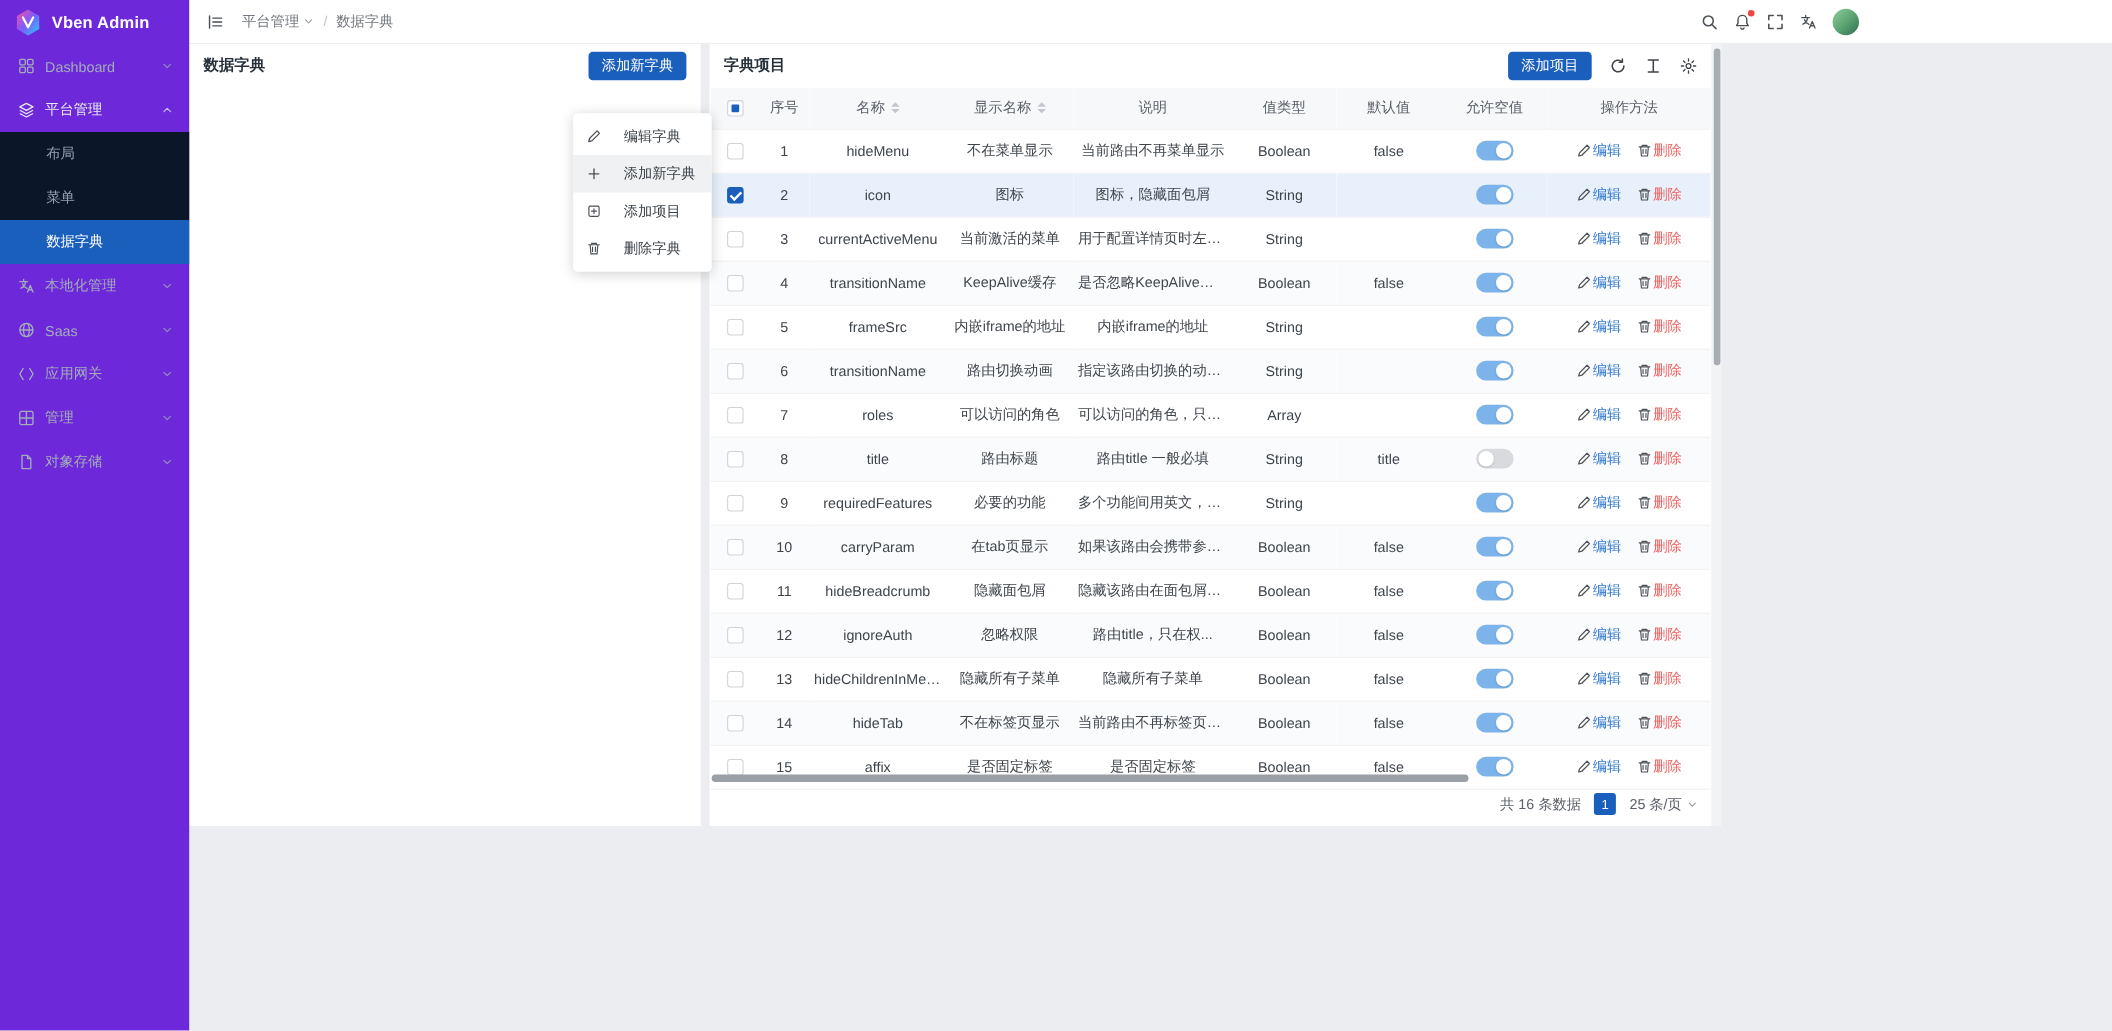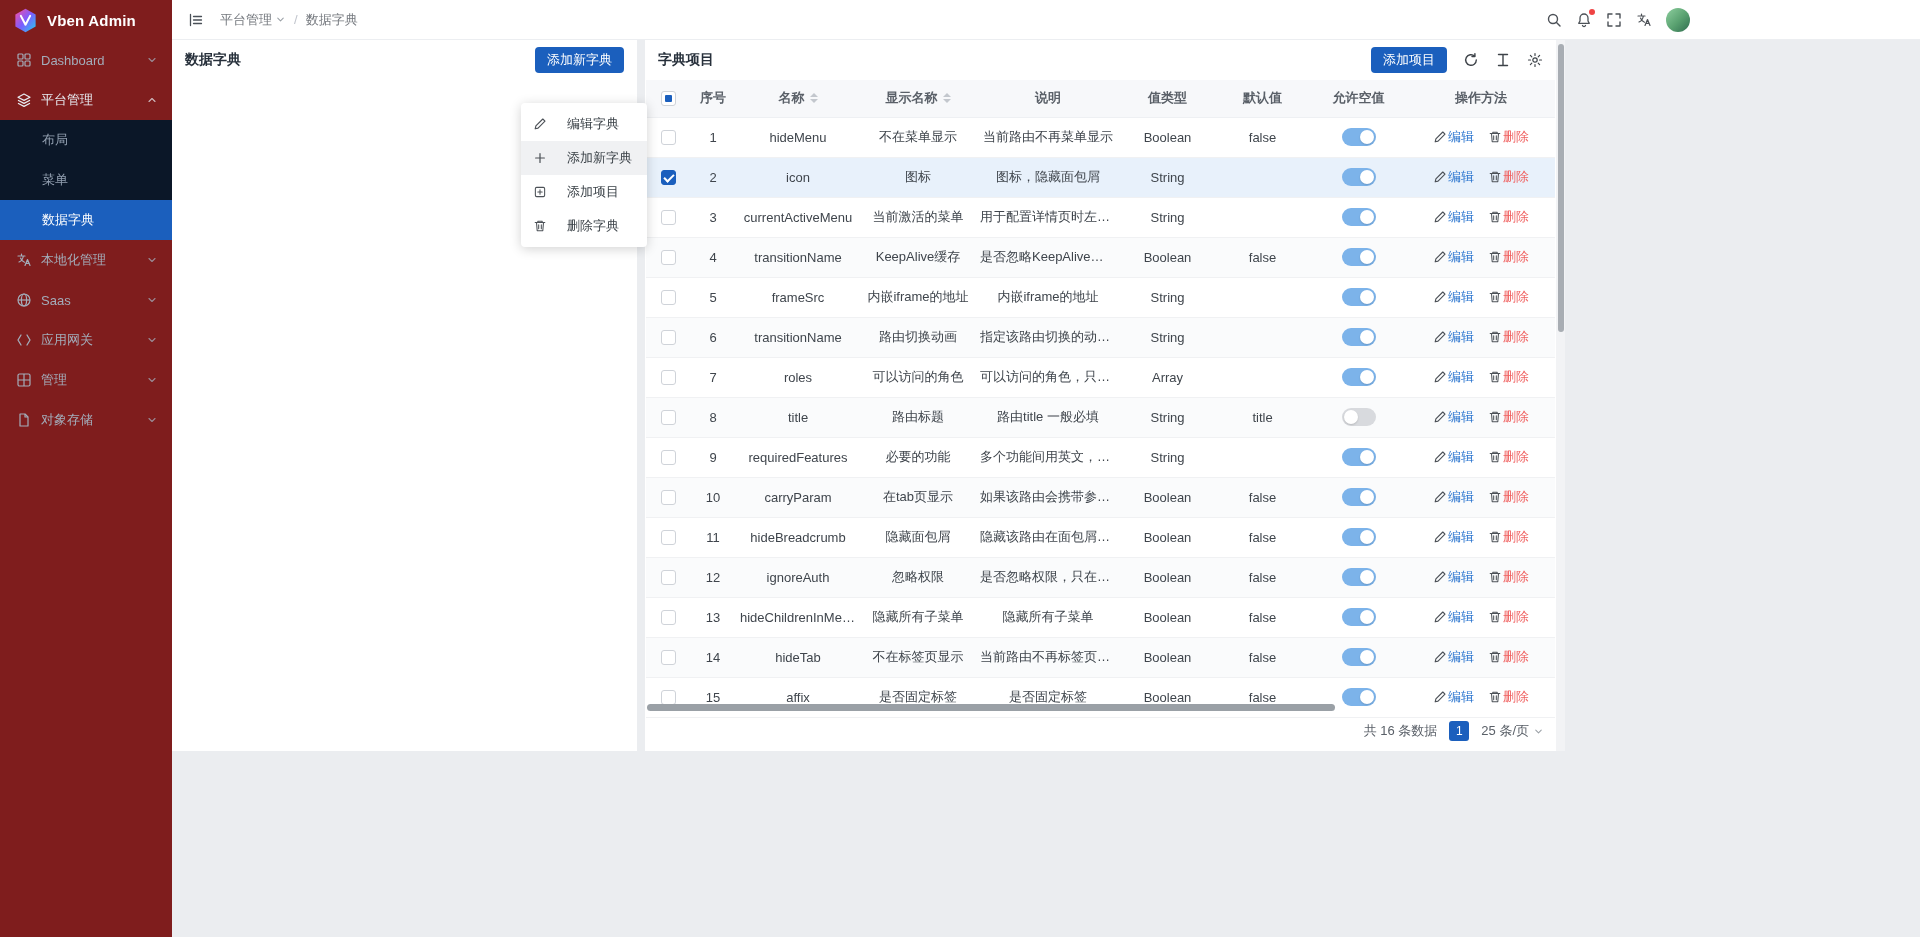--- a/index.html
+++ b/index.html
@@ -1,21 +1,21 @@
 <!DOCTYPE html>
 <html><head>
 <meta charset="utf-8">
 <style>
   *{margin:0;padding:0;box-sizing:border-box}
   html,body{background:#ebedf0}
   body{font-family:"Liberation Sans","DejaVu Sans",sans-serif}
   .page{position:relative;width:1920px;height:937px;background:#ebedf0;overflow:hidden;font-size:13px;color:#333}
 
   
-  .sidebar{position:absolute;left:0;top:0;width:172px;height:100%;background:#7f1d1d;z-index:10}
+  .sidebar{position:absolute;left:0;top:0;width:172px;height:100%;background:#6d28d9;z-index:10}
   .logo{display:flex;align-items:center;gap:8px;height:40px;padding:0 12px;cursor:pointer}
   .logo svg{width:27px;height:27px;flex:none}
   .logo-text{color:#fff;font-size:15px;font-weight:700;letter-spacing:.2px;white-space:nowrap}
   .menu-item{display:flex;align-items:center;height:40px;padding:0 14px 0 16px;color:#a3adba;font-size:13px;cursor:pointer;white-space:nowrap}
   .menu-item .mi-icon{width:16px;height:16px;margin-right:9px;display:inline-flex;flex:none}
   .menu-item .mi-icon svg{width:16px;height:16px}
   .menu-item .mi-chevron{margin-left:auto;display:inline-flex;opacity:.75}
   .menu-item .mi-chevron svg{width:12px;height:12px}
   .menu-item .mi-chevron.up{transform:rotate(180deg)}
   .menu-item.expanded{color:#e7ebf1}
@@ -48,21 +48,21 @@
   .ph-icon{display:inline-flex;color:#3e4349;cursor:pointer}
   .ph-icon svg{width:16px;height:16px}
 
   
   .dict-list{padding-top:13px}
   .dict-item{height:25px;line-height:25px;margin:0 10px 2px 30px;padding:0 8px;border-radius:3px;font-size:13px;color:#3b4248;cursor:pointer;white-space:nowrap;overflow:hidden}
   .dict-item.selected{background:#c8ddf6}
 
   
   .dict-table{width:909px;margin-left:1px;border-collapse:collapse;table-layout:fixed;font-size:13px;color:#3f454c}
-  .dict-table th{height:37px;background:#f7f8fa;color:#5a6068;font-weight:700;border-bottom:1px solid #eef0f3;text-align:center;overflow:hidden;white-space:nowrap}
+  .dict-table th{height:37px;background:#f7f8fa;color:#5a6068;font-weight:400;border-bottom:1px solid #eef0f3;text-align:center;overflow:hidden;white-space:nowrap}
   .th-inner{display:flex;align-items:center;justify-content:center}
   .dict-table td{height:40px;text-align:center;border-bottom:1px solid #f0f1f3;overflow:hidden;white-space:nowrap;text-overflow:ellipsis;padding:0 4px}
   tr.striped td{background:#fafbfc}
   tr.selected td{background:#e8f1fb}
   .sort{display:inline-flex;flex-direction:column;margin-left:5px;gap:2px;cursor:pointer}
   .sort i{width:0;height:0;border-left:4px solid transparent;border-right:4px solid transparent;display:block}
   .sort .up{border-bottom:4px solid #c3c7cd}
   .sort .down{border-top:4px solid #c3c7cd}
 
   .cb{width:15px;height:15px;border:1px solid #cfd3d9;border-radius:3px;background:#fff;margin:0 auto;position:relative;cursor:pointer}
@@ -722,21 +722,21 @@
                 <span>删除</span>
               </span></td>
           </tr>
           <tr class="striped">
             <td>
               <div class="cb"></div>
             </td>
             <td>12</td>
             <td>ignoreAuth</td>
             <td>忽略权限</td>
-            <td>是否忽略权限，只在权...</td>
+            <td>路由title，只在权...</td>
             <td>Boolean</td>
             <td>false</td>
             <td>
               <div class="toggle on">
                 <div class="knob"></div>
               </div>
             </td>
             <td><span class="lnk edit">
                 <span class="cm-icon">
                   <svg viewBox="0 0 16 16">

